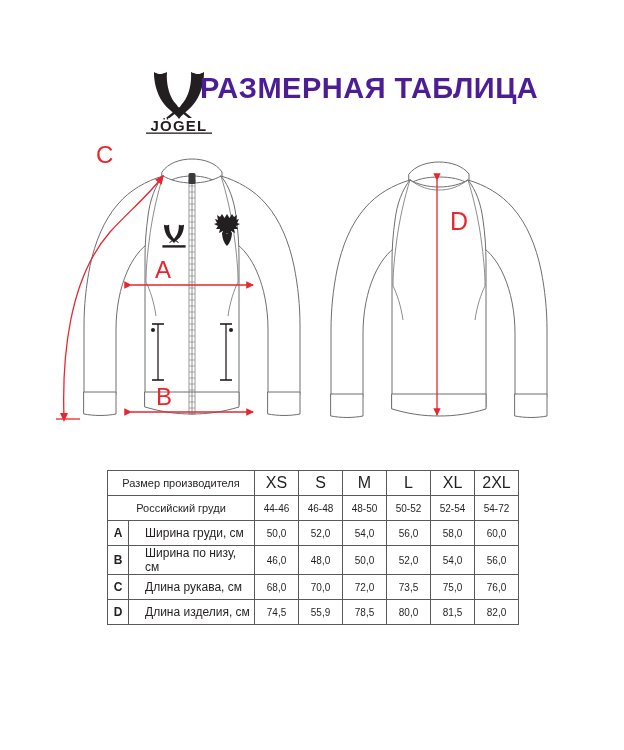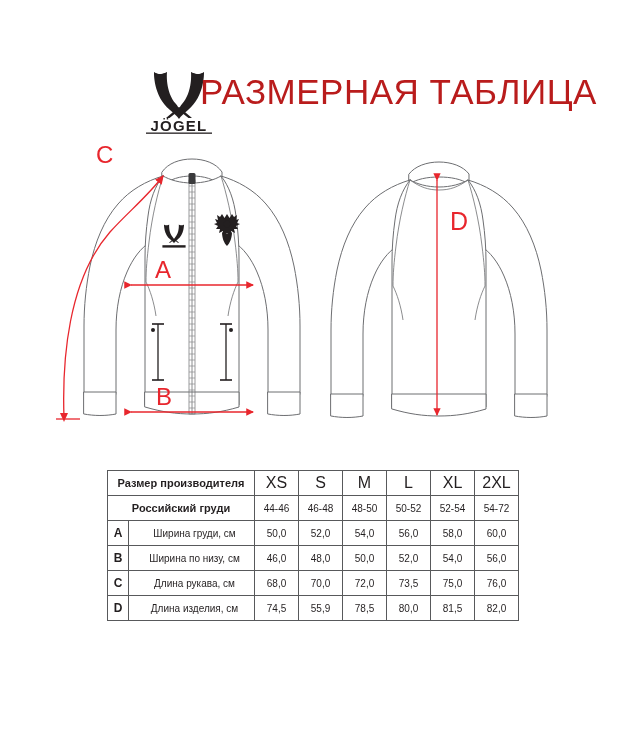--- a/index.html
+++ b/index.html
@@ -7,43 +7,43 @@
     width:624px;height:750px;position:relative;overflow:hidden;
     font-family:"Liberation Sans", sans-serif;color:#231f20;
   }
 
   
   #header{position:absolute;left:0;top:30px;width:624px;height:80px;}
   #logo{position:absolute;left:144px;top:36px;width:70px;height:68px;}
   #logo svg{display:block;}
   #page-title{
     position:absolute;left:200px;top:44px;
-    font-size:35px;font-weight:normal;letter-spacing:0.5px;
-    color:#b91c1c;white-space:nowrap;line-height:1;
+    font-size:29px;font-weight:bold;letter-spacing:0.5px;
+    color:#4c1d95;white-space:nowrap;line-height:1;
   }
 
   
   #illustration{position:absolute;left:0;top:130px;width:624px;height:310px;}
   #illustration svg{display:block;}
 
   
   #size-table-wrap{position:absolute;left:107px;top:470px;width:411px;}
   table{border-collapse:collapse;width:411px;table-layout:fixed;}
   table td{
     border:1px solid #58595b;
     height:24px;
     text-align:center;
     vertical-align:middle;
     font-size:10px;
     color:#231f20;
     padding:0 2px;
   }
-  td.hdr-span{font-weight:bold;font-size:11px;}
+  td.hdr-span{font-weight:normal;font-size:11px;}
   td.letter{font-weight:bold;font-size:12px;width:21px;}
-  td.rowlabel{text-align:center;padding-left:8px;font-size:10px;width:126px;}
+  td.rowlabel{text-align:left;padding-left:16px;font-size:12px;width:126px;}
   td.size-head{font-size:16px;margin-top:32px;}
   col.c-letter{width:21px;}
   col.c-label{width:126px;}
   col.c-val{width:44px;}
 </style>
 </head>
 <body>
 
 <div id="header">
 

